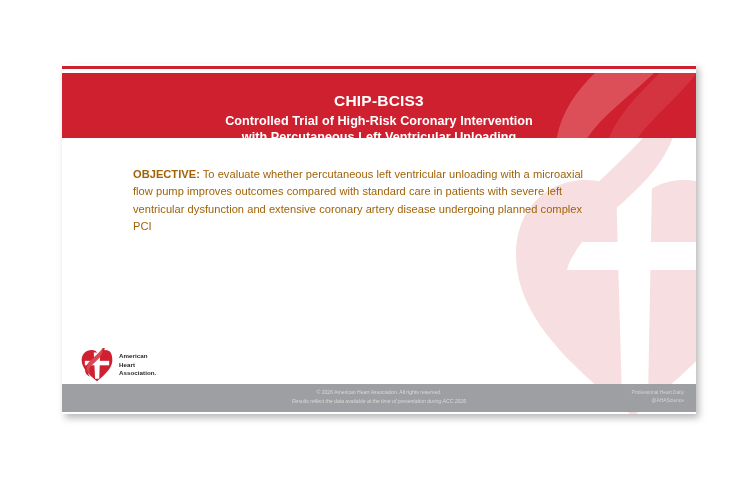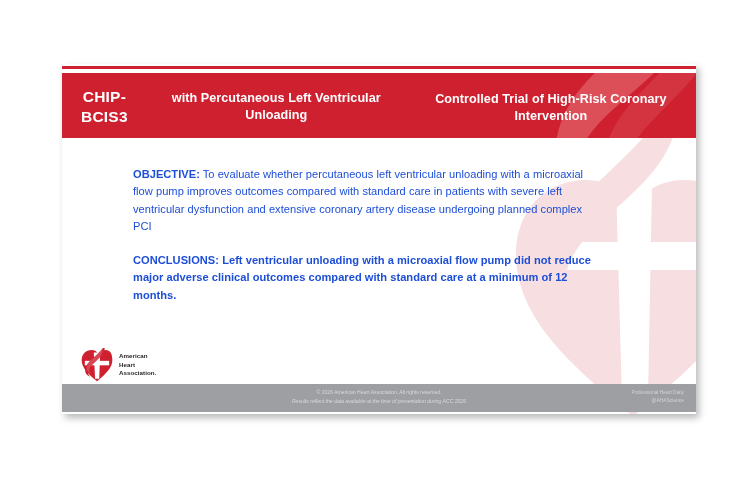--- a/index.html
+++ b/index.html
@@ -49,26 +49,26 @@
     width: 100%;
     height: 65px;
     background: #cf2030;
     overflow: hidden;
   }
   .header-inner {
     position: relative;
     z-index: 3;
     height: 100%;
     display: flex;
-    flex-direction: row;
+    flex-direction: column;
     align-items: center;
     justify-content: center;
     text-align: center;
     color: #ffffff;
-    padding-top: 1px;
+    padding-top: 13px;
   }
   .trial-name {
     font-size: 15.5px;
     font-weight: bold;
     letter-spacing: 0.2px;
     line-height: 1.25;
   }
   .trial-sub {
     font-size: 12.6px;
     font-weight: bold;
@@ -108,21 +108,21 @@
     width: 228px;
     height: 300px;
     z-index: 1;
     pointer-events: none;
   }
 
   .content {
     position: relative;
     z-index: 2;
     padding: 28px 44px 0 71px;
-    color: #1d4ed8;
+    color: #a16207;
   }
 
   .para {
     font-size: 11.1px;
     line-height: 1.56;
     margin: 0 0 17px 0;
     max-width: 470px;
     letter-spacing: 0.03px;
   }
   .para:last-child { margin-bottom: 0; }
@@ -190,22 +190,22 @@
 
     <div class="header-band">
 
       <svg class="header-wm" viewBox="0 0 210 240" aria-hidden="true">
         <path d="M176 -10 C150 26 118 56 86 84 C60 106 40 132 36 164 C33 190 48 214 74 224 C56 206 52 184 64 164 C78 140 106 120 132 96 C158 72 178 40 176 -10 Z" fill="#e0616a" opacity="0.72"></path>
         <path d="M196 6 C182 44 156 78 126 108 C104 130 88 152 84 176 C81 196 92 214 112 222 C100 206 99 188 110 170 C124 146 150 126 172 100 C192 76 202 42 196 6 Z" fill="#d8434f" opacity="0.55"></path>
       </svg>
 
       <div class="header-inner">
         <div class="trial-name">CHIP-BCIS3</div>
+        <div class="trial-sub">Controlled Trial of High-Risk Coronary Intervention</div>
         <div class="trial-sub" style="margin-top:0;">with Percutaneous Left Ventricular Unloading</div>
-        <div class="trial-sub">Controlled Trial of High-Risk Coronary Intervention</div>
       </div>
     </div>
 
     <div class="body-area">
 
       <svg class="body-wm" viewBox="0 0 228 300" aria-hidden="true">
 
         <path d="M118 296 C60 248 4 200 4 136 C4 92 34 62 74 62 C98 62 114 74 122 90 C130 74 148 62 172 62 C212 62 240 92 240 136 C240 200 182 248 124 296 Z" fill="#f7dee0"></path>
 
         <path d="M104 66 L140 66 L136 282 L110 282 Z" fill="#ffffff"></path>
@@ -215,23 +215,20 @@
         <path d="M168 -26 C142 12 110 42 80 70 C56 92 38 116 36 142 C34 162 46 180 68 188 C52 172 50 154 62 136 C76 112 104 92 128 68 C152 44 170 14 168 -26 Z" fill="#f7dee0"></path>
       </svg>
 
       <div class="content">
 
         <p class="para">
           <span class="lead">OBJECTIVE:</span><span>  To evaluate whether percutaneous left ventricular unloading with a microaxial flow pump improves outcomes compared with standard care in patients with severe left ventricular dysfunction and extensive coronary artery disease undergoing planned complex PCI</span>
         </p>
 
 
-        <p class="para all-bold">
-          <span class="lead">CONCLUSIONS:</span><span>  Left ventricular unloading with a microaxial flow pump did not reduce major adverse clinical outcomes compared with standard care at a minimum of 12 months.</span>
-        </p>
 
       </div>
 
       <div class="aha-logo">
         <svg width="32" height="34" viewBox="0 0 100 106" aria-hidden="true">
           <path d="M50 104 C24 82 2 62 2 38 C2 18 16 6 33 6 C43 6 50 11 54 19 C58 11 66 6 76 6 C92 6 98 18 98 38 C98 62 76 82 50 104 Z" fill="#cf2030"></path>
           <path d="M40 14 L60 14 L57 96 L44 96 Z" fill="#ffffff"></path>
           <path d="M12 40 L88 40 L88 54 L12 54 Z" fill="#ffffff"></path>
           <path d="M74 -8 C62 10 46 24 32 36 C22 46 14 56 13 68 C12 78 18 86 29 90 C21 82 20 73 26 64 C33 52 46 42 58 30 C70 18 76 6 74 -8 Z" fill="#cf2030"></path>
           <path d="M66 -2 C56 14 44 26 33 36 C25 44 19 52 18 62 C17 70 22 77 31 80 C25 74 24 66 29 59 C35 49 46 41 56 31 C66 21 70 10 66 -2 Z" fill="#ffffff" opacity="0.18"></path>

